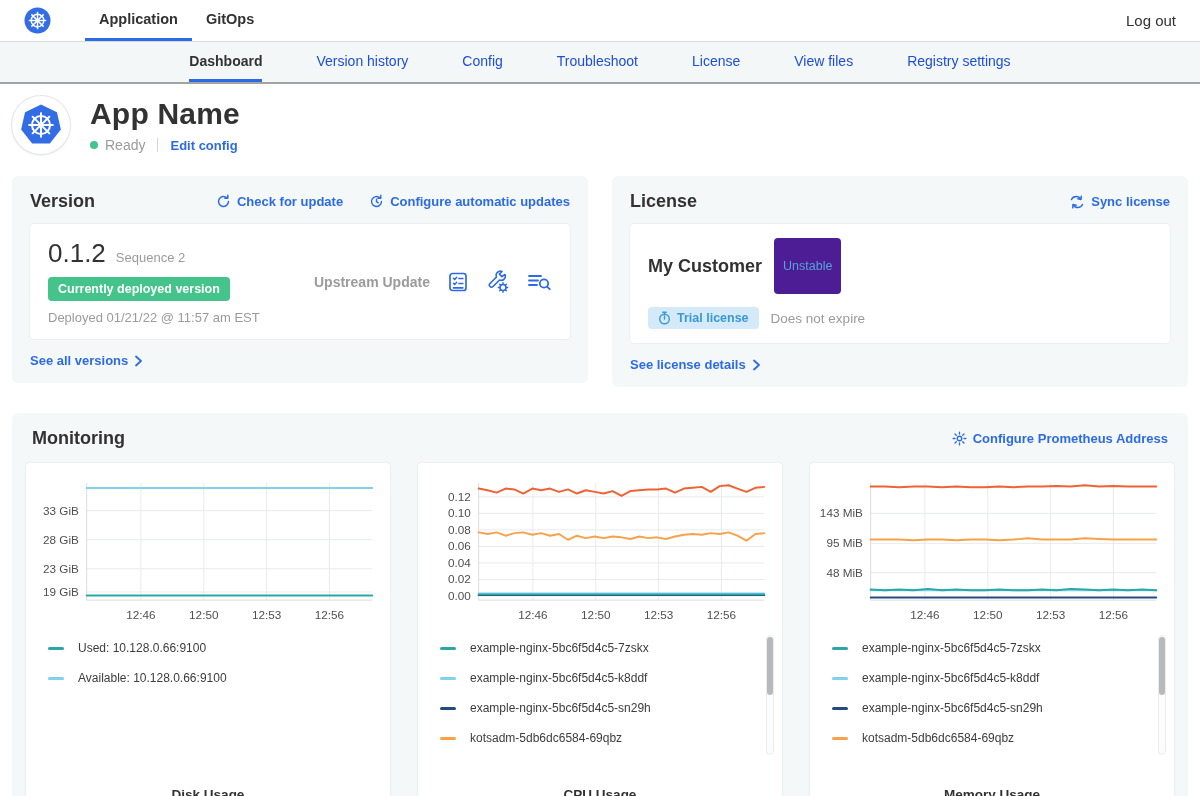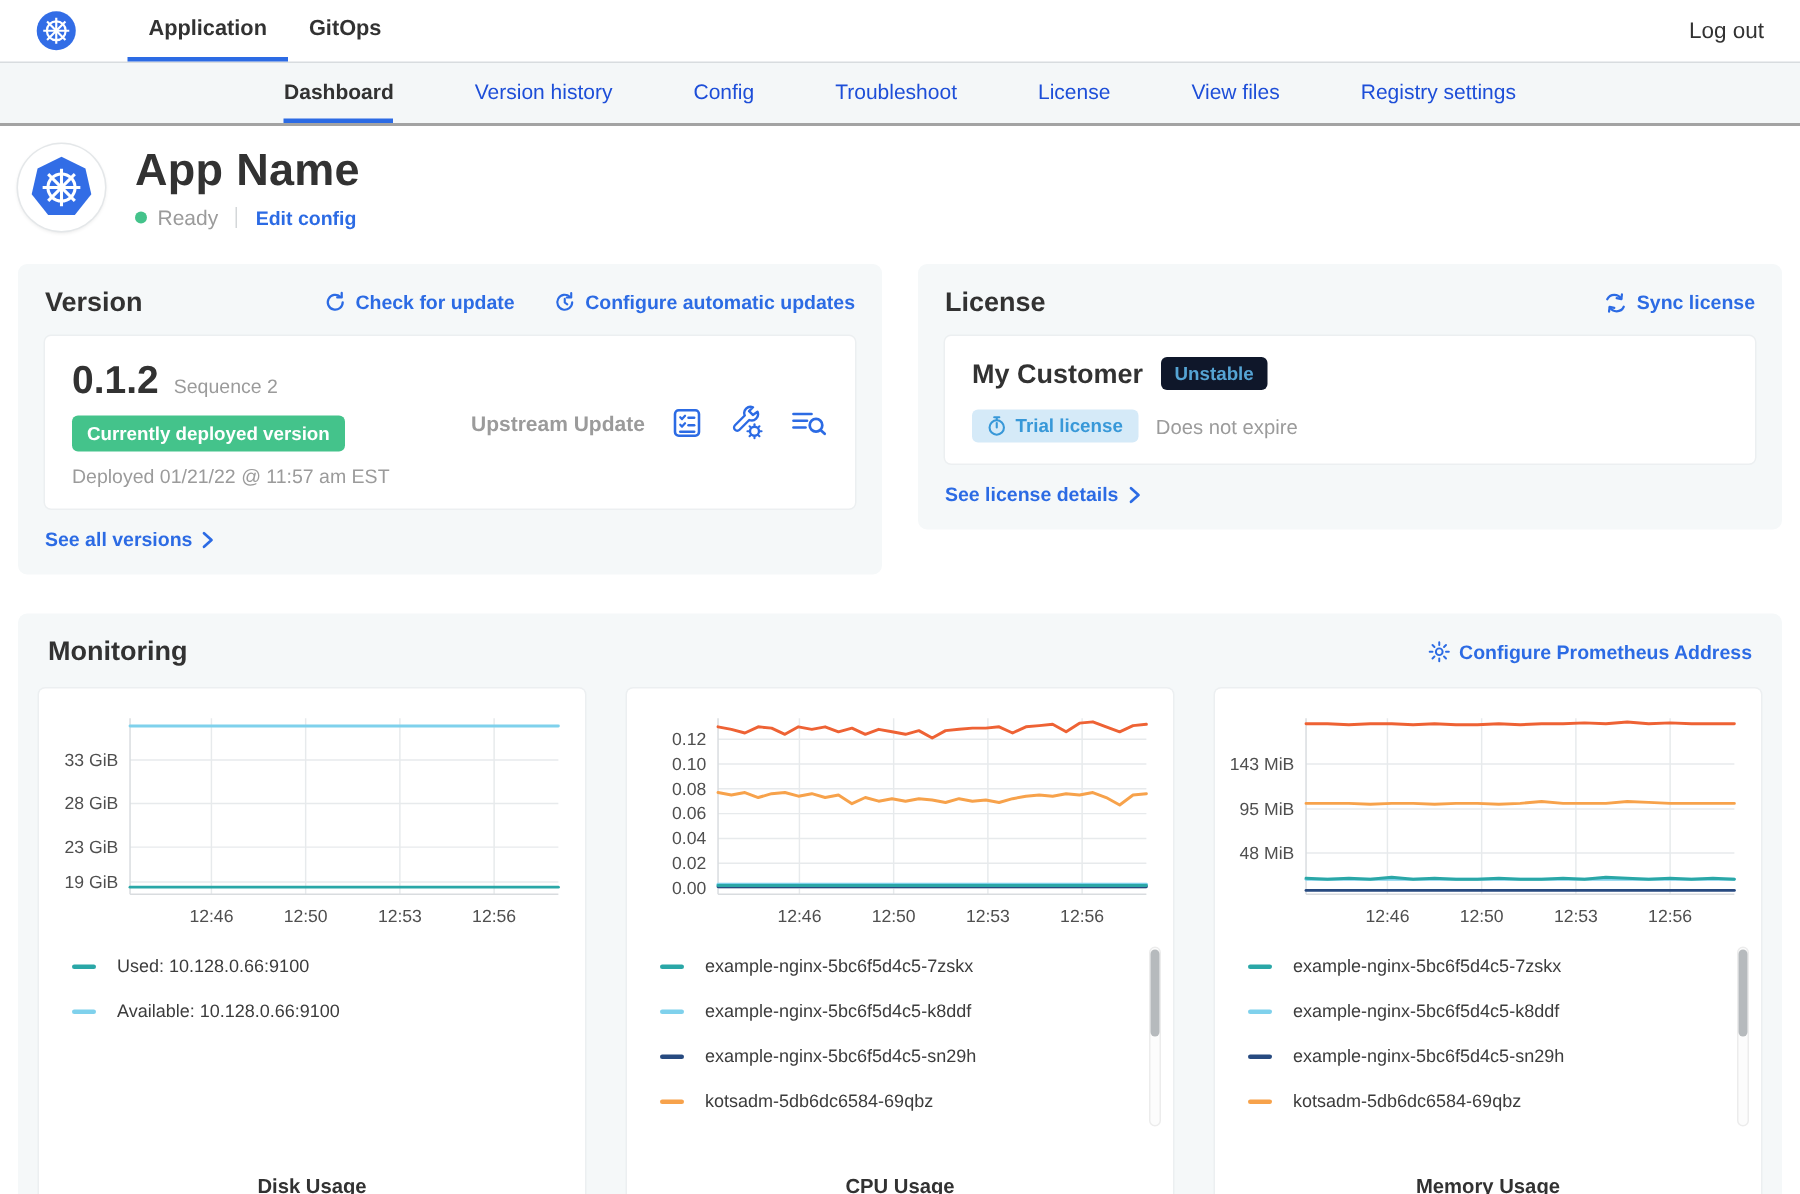--- a/index.html
+++ b/index.html
@@ -36,33 +36,33 @@
   .panel { flex:1; background:#f5f8f9; border-radius:6px; padding:15px 18px 14px 18px; }
   .panel-hdr { display:flex; align-items:center; justify-content:space-between; }
   .panel-title { font-size:18px; font-weight:700; }
   .panel-hdr-links { display:flex; gap:26px; }
   .inner-card { background:#fff; border-radius:4px; margin-top:12px; padding:14px 18px; box-shadow:0 0 0 1px #eceff1; }
 
   
   .version-inner { display:flex; align-items:center; }
   .version-left { min-width:240px; }
   .version-row1 { display:flex; align-items:baseline; gap:10px; }
-  .version-number { font-size:26px; font-weight:700;text-align:right; }
+  .version-number { font-size:26px; font-weight:400;text-align:right; }
   .sequence { font-size:13px; color:#9b9b9b; }
   .deployed-badge { display:inline-block; background:#44c38b; color:#fff; font-size:12.5px; font-weight:700; padding:5px 10px; border-radius:4px; margin:8px 0 9px 0; }
   .deployed-at { font-size:13px; color:#9b9b9b; }
   .version-source { flex:1; text-align:left; padding-left:26px; font-size:14px; font-weight:600; color:#9b9b9b; }
   .version-icons { display:flex; gap:16px; color:#2c6be4; }
   .version-icons .vicon { cursor:pointer; display:flex; }
   .see-link { margin-top:12px; }
 
   
   .license-row1 { display:flex; align-items:center; gap:12px; }
   .customer-name { font-size:18px; font-weight:700; }
-  .channel-badge { background:#0f172a; color:#55a4d4; font-size:12.5px; padding:4px 9px; border-radius:4px;font-weight:bold; }
+  .channel-badge { background:#4c1d95; color:#55a4d4; font-size:12.5px; padding:21px 9px; border-radius:4px; }
   .license-row2 { display:flex; align-items:center; gap:12px; margin-top:13px; }
   .trial-badge { background:#d5eaf8; color:#3898d8; font-weight:700; font-size:12.5px; padding:4px 10px; border-radius:4px; display:inline-flex; align-items:center; gap:6px;justify-content:center; }
   .expiry { font-size:13.5px; color:#9b9b9b; }
 
   
   .monitoring { margin-top:26px; background:#f5f8f9; border-radius:6px; padding:15px 14px 16px 14px; margin-bottom:16px; }
   .charts-row { display:flex; gap:28px; margin-top:14px; }
   .chart-card { flex:1; background:#fff; border-radius:4px; box-shadow:0 0 0 1px #eceff1; display:flex; flex-direction:column; }
   .chart-svg { padding:10px 6px 0 2px; }
   .chart-svg svg { display:block; width:100%; height:auto; }

